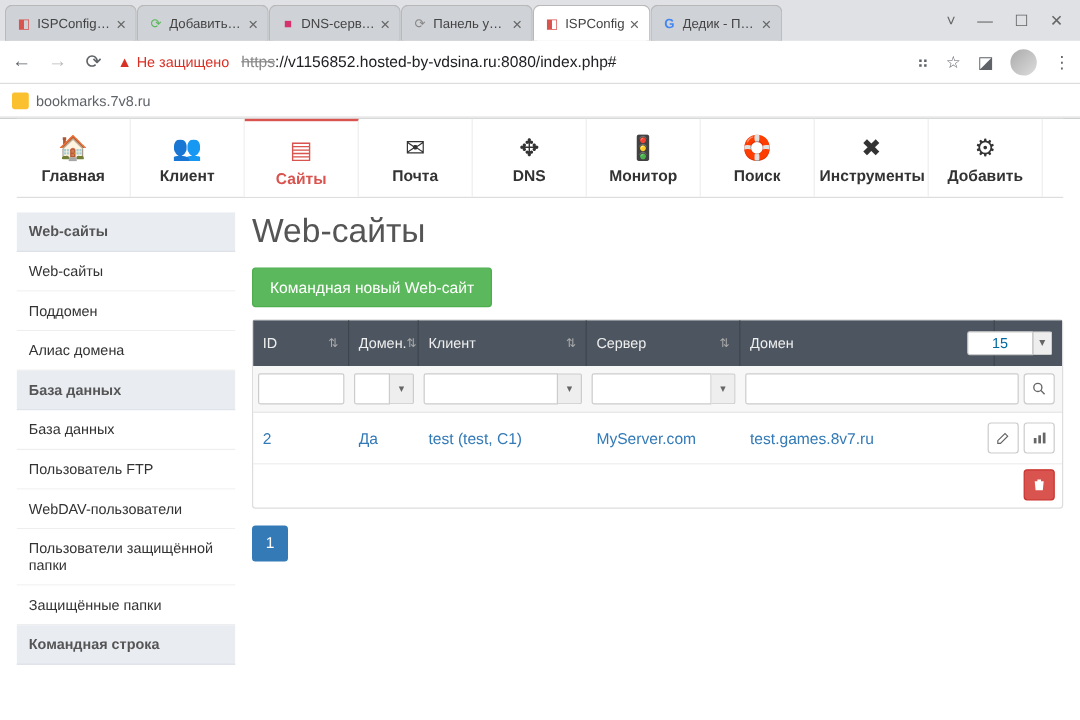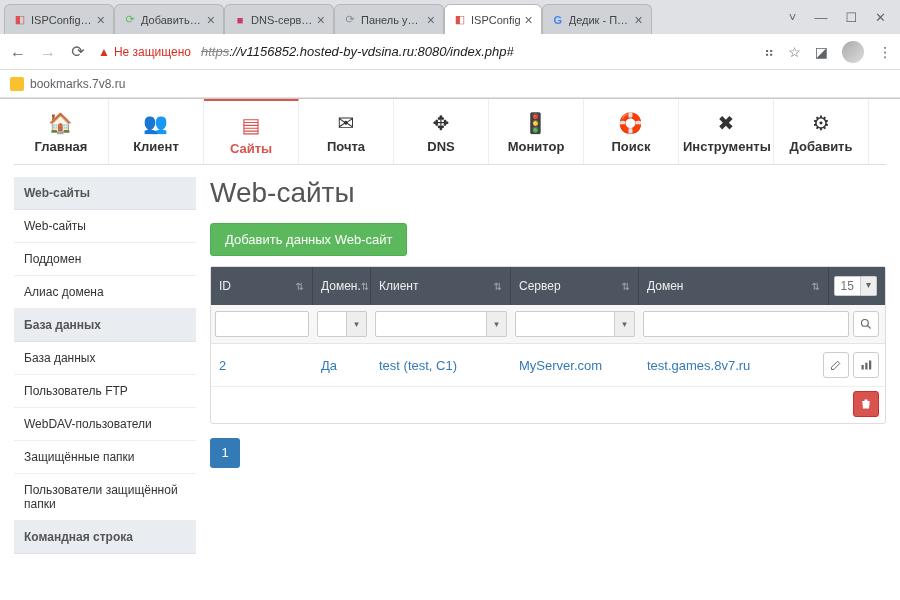--- a/index.html
+++ b/index.html
@@ -18,21 +18,21 @@
   .fav-pink { color: #d6336c; }
   .fav-grey { color: #888; }
   .fav-blue-g { color: #4285f4; font-weight: bold; }
   .window-controls { margin-left: auto; display: flex; gap: 18px; padding: 0 14px; color: #666; align-items: center; height: 34px; }
   .window-controls span { font-size: 13px; cursor: pointer; }
 
   .addr-bar { display: flex; align-items: center; height: 36px; background: #fff; padding: 0 8px; gap: 10px; border-bottom: 1px solid #dcdcdc; }
   .nav-btn { color: #5f6368; font-size: 16px; cursor: pointer; width: 20px; text-align: center; }
   .nav-btn.disabled { color: #bbb; }
   .url-warning { color: #d93025; font-size: 12px; display: flex; align-items: center; gap: 4px; }
-  .url-text { font-size: 13px; color: #5f6368; flex: 1; font-style: italic; }
+  .url-text { font-size: 13px; color: #5f6368; flex: 1; }
   .url-text .strike { text-decoration: line-through; color: #888; }
   .url-text .host { color: #202124; }
   .addr-icons { display: flex; gap: 14px; align-items: center; color: #5f6368; font-size: 14px; }
   .addr-icons span { cursor: pointer; }
   .avatar { width: 22px; height: 22px; border-radius: 50%; background: linear-gradient(135deg, #aaa, #ddd); }
 
   .bookmark-bar { display: flex; align-items: center; height: 28px; background: #fff; padding: 0 10px; border-bottom: 1px solid #e3e3e3; font-size: 12px; color: #5f6368; gap: 6px; }
   .bm-icon { width: 14px; height: 14px; background: #fbc02d; border-radius: 2px; }
 
   
@@ -49,28 +49,28 @@
   .side-item { background: #fff; padding: 9px 10px; font-size: 12px; color: #333; border-bottom: 1px solid #eee; cursor: pointer; }
 
   .content { flex: 1; min-width: 0; }
   .page-title { font-size: 28px; color: #555; font-weight: normal; margin-bottom: 14px; }
   .add-btn { background: #5cb85c; color: #fff; border: 1px solid #4cae4c; padding: 8px 14px; font-size: 13px; border-radius: 3px; cursor: pointer; margin-bottom: 10px; }
 
   .table-wrap { border: 1px solid #ddd; border-radius: 3px; }
   .thead { background: #4d5660; color: #eee; display: flex; align-items: center; height: 38px; }
   .th { padding: 0 8px; font-size: 12px; display: flex; align-items: center; justify-content: space-between; border-right: 1px solid #3d454e; height: 100%; }
   .th .sort { font-size: 10px; color: #aaa; }
-  .col-id { width: 102px; }
+  .col-id { width: 80px; }
   .col-active { width: 58px; }
   .col-client { width: 140px; }
   .col-server { width: 128px; }
   .col-domain { flex: 1; justify-content: space-between; }
   .col-page { width: 56px; justify-content: flex-end; border-right: none; }
   .pagesize { display: flex; }
-  .pagesize-val { background: #fff; color: #737373; padding: 2px 6px; font-size: 12px; border: 1px solid #ccc; border-radius: 2px 0 0 2px; }
+  .pagesize-val { background: #fff; color: #0369a1; padding: 2px 20px; font-size: 12px; border: 1px solid #ccc; border-radius: 2px 0 0 2px; }
   .pagesize-dd { background: #eee; border: 1px solid #ccc; border-left: none; padding: 2px 5px; font-size: 10px; color: #666; border-radius: 0 2px 2px 0; }
 
   .filter-row { background: #f7f7f7; display: flex; align-items: center; padding: 6px 0; border-bottom: 1px solid #e5e5e5; }
   .fc { padding: 0 4px; }
   .filter-input { width: 100%; height: 26px; border: 1px solid #ccc; border-radius: 2px; padding: 0 4px; font-size: 12px; background: #fff; }
   .filter-select { display: flex; }
   .filter-select .sel-body { flex: 1; height: 26px; border: 1px solid #ccc; border-radius: 2px 0 0 2px; background: #fff; }
   .filter-select .sel-caret { width: 20px; height: 26px; border: 1px solid #ccc; border-left: none; background: #eee; display: flex; align-items: center; justify-content: center; font-size: 9px; color: #666; border-radius: 0 2px 2px 0; }
   .search-btn { width: 26px; height: 26px; border: 1px solid #ccc; border-radius: 3px; background: #fff; display: flex; align-items: center; justify-content: center; font-size: 12px; color: #666; cursor: pointer; margin-right: 6px; }
 
@@ -199,29 +199,29 @@
   <div class="layout">
     <div class="sidebar">
       <div class="side-section-h">Web-сайты</div>
       <div class="side-item">Web-сайты</div>
       <div class="side-item">Поддомен</div>
       <div class="side-item">Алиас домена</div>
       <div class="side-section-h">База данных</div>
       <div class="side-item">База данных</div>
       <div class="side-item">Пользователь FTP</div>
       <div class="side-item">WebDAV-пользователи</div>
+      <div class="side-item">Пользователи защищённой папки</div>
       <div class="side-item">Защищённые папки</div>
-      <div class="side-item">Пользователи защищённой папки</div>
       <div class="side-section-h">Командная строка</div>
 
     </div>
 
     <div class="content">
       <h1 class="page-title">Web-сайты</h1>
-      <button class="add-btn">Добавить данных Web-сайт</button>
+      <button class="add-btn">Командная новый Web-сайт</button>
 
       <div class="table-wrap">
         <div class="thead">
           <div class="th col-id">
               <span>ID</span>
               <span class="sort">⇅</span>
             </div>
           <div class="th col-active">
               <span>Домен.</span>
               <span class="sort">⇅</span>

